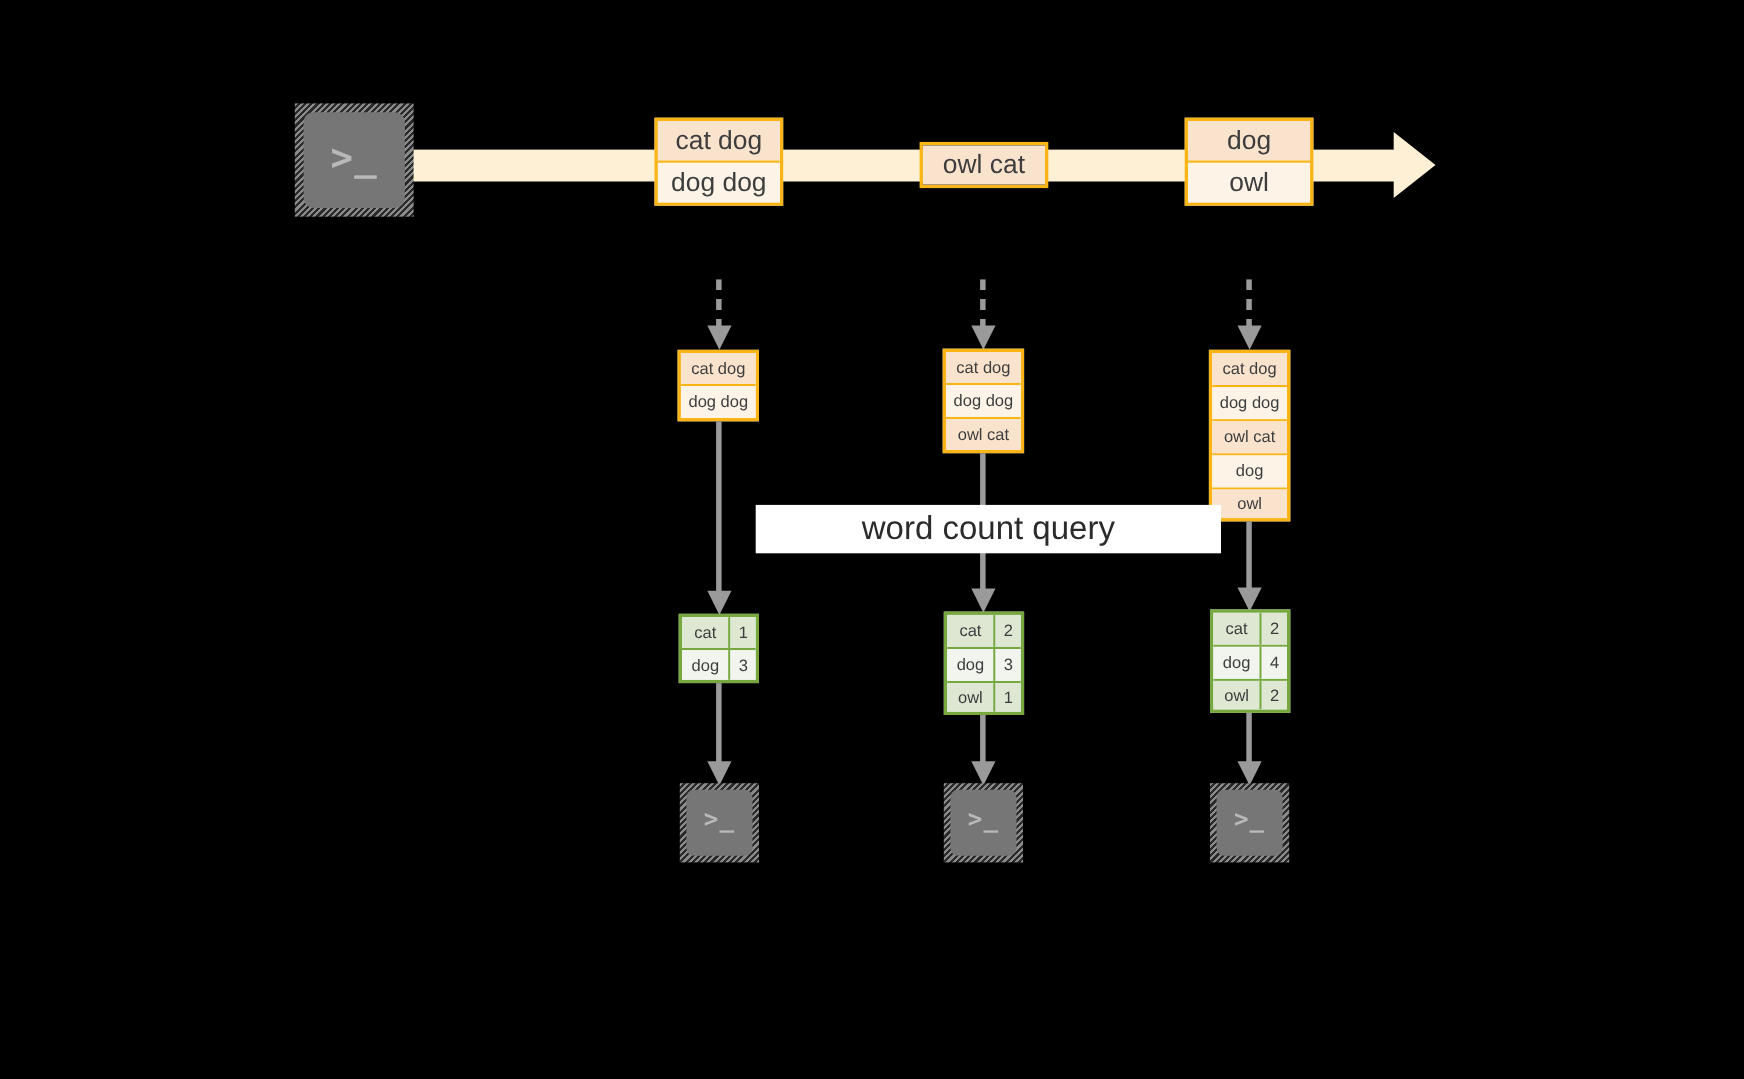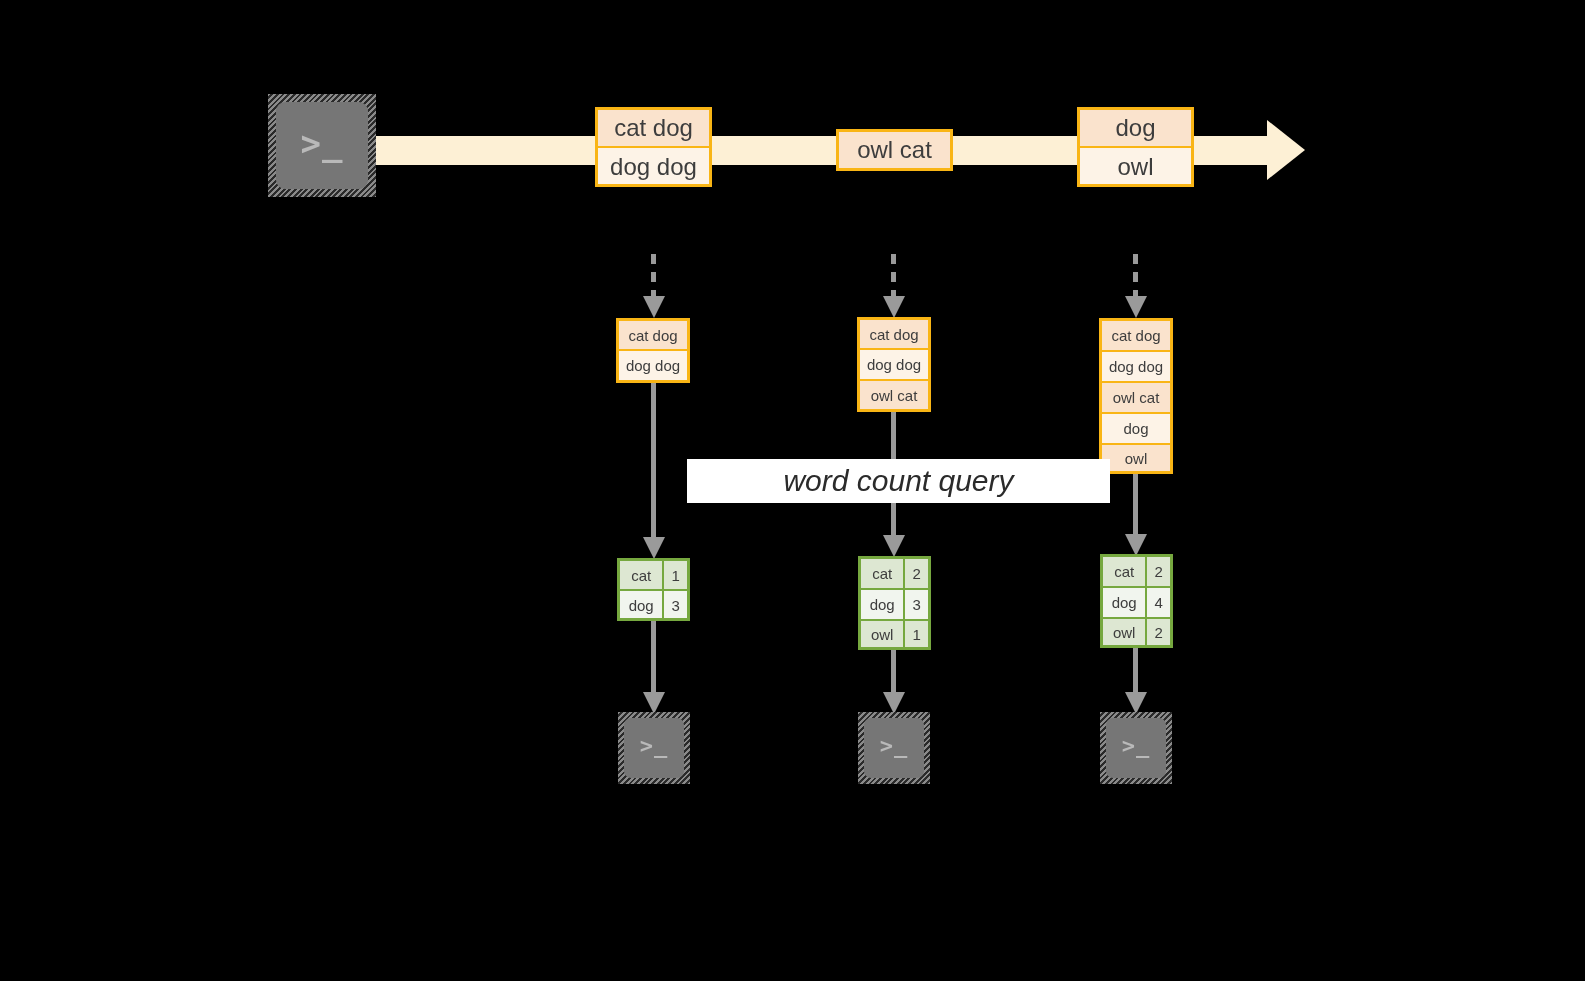--- a/index.html
+++ b/index.html
@@ -266,15 +266,15 @@
   </div>
 
   <div class="vline" style="left:1133px; top:648px; height:50px;"></div>
   <div class="vhead" style="left:1125px; top:692px;"></div>
 
   <div class="term" style="left:1100px; top:712px; width:72px; height:72px;">
     <span class="inner" style="left:6px; top:6px; right:6px; bottom:6px; border-radius:7px;"></span>
     <span class="glyph" style="font-size:22px;">&gt;_</span>
   </div>
 
-  <div class="querylabel" style="left:687px; top:459px; width:423px; height:44px; font-size:30px;font-style:italic;">word count query</div>
+  <div class="querylabel" style="left:687px; top:459px; width:423px; height:44px; font-size:30px;">word count query</div>
 
 </div>
 
 </body></html>

